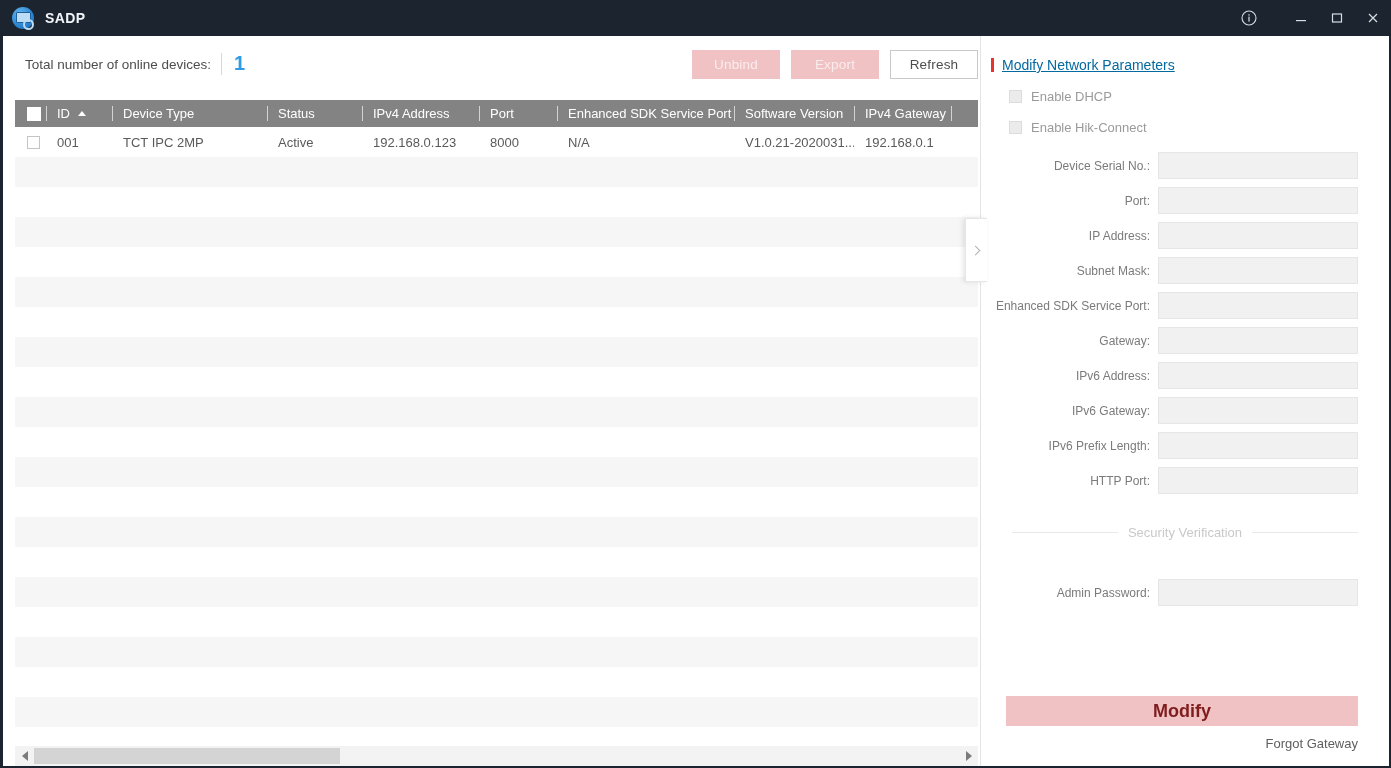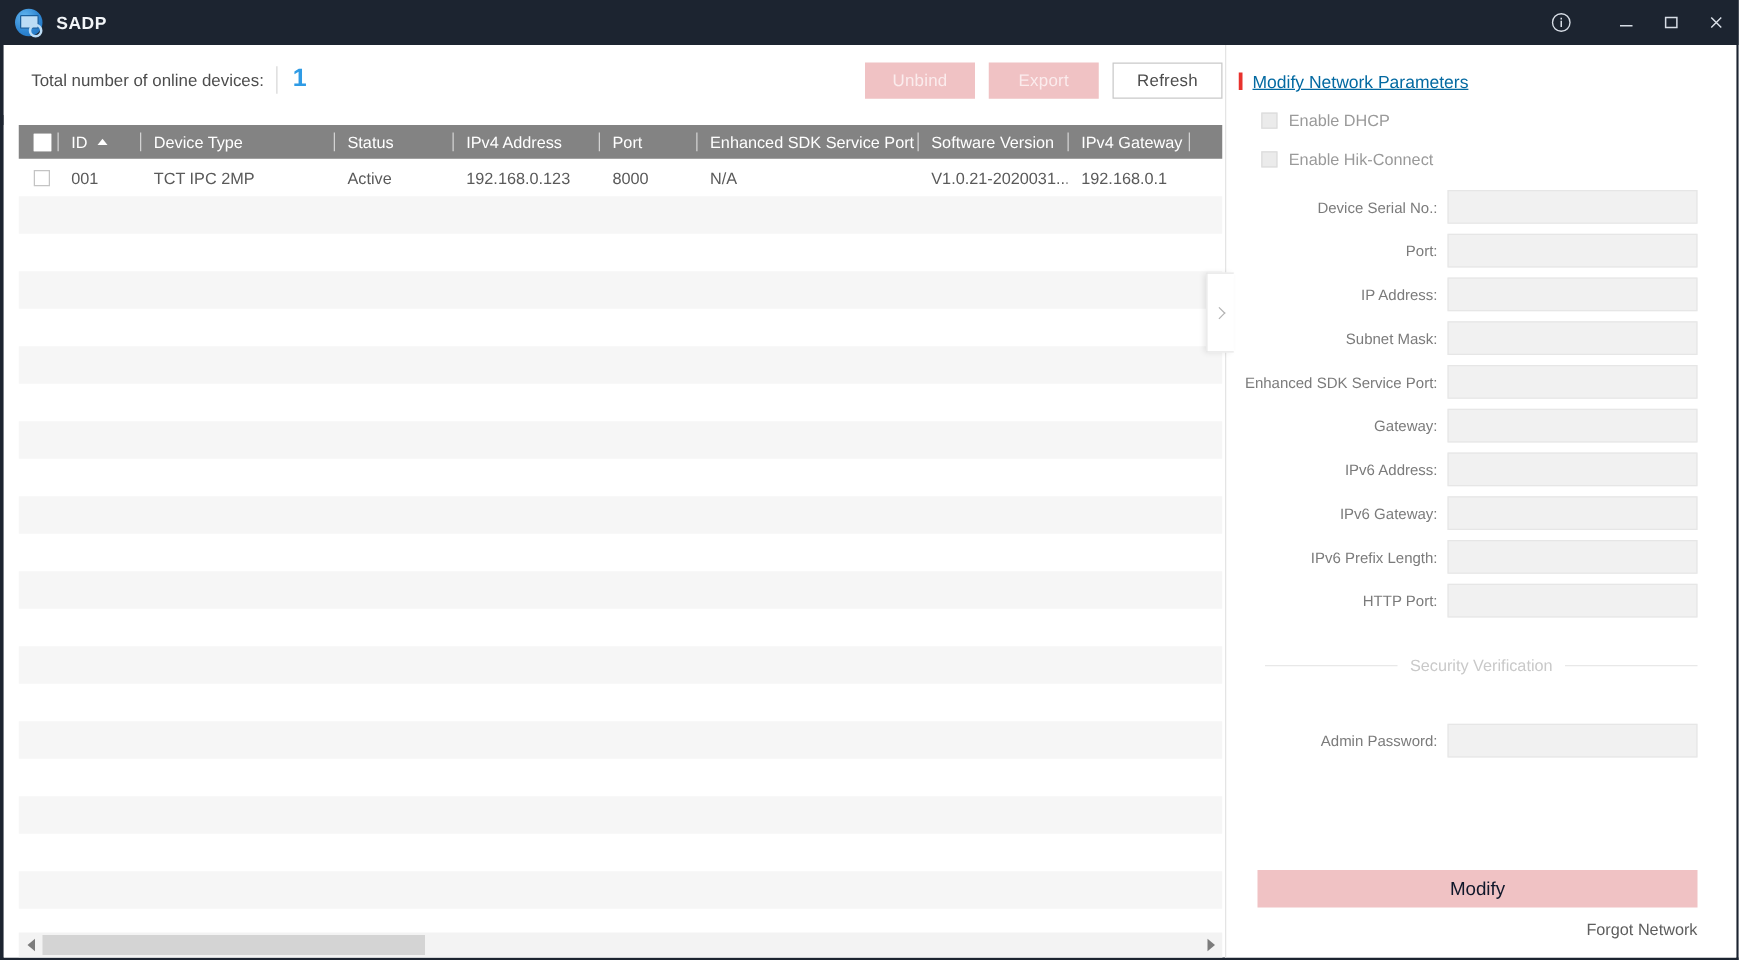--- a/index.html
+++ b/index.html
@@ -218,22 +218,22 @@
   .divider .line { flex: 1 1 auto; height: 1px; background: #e8e8e8; }
   .divider .dtext { padding: 0 10px; white-space: nowrap; }
 
   .pw-row { margin-top: 39px; }
   .pw-input {
     width: 200px; height: 27px; background: #f1f1f1; border: 1px solid #e6e6e6;
   }
 
   .modify-btn {
     position: absolute; left: 25px; right: 31px; top: 660px; height: 30px;
-    background: #f0c2c4; color: #0f172a; font-size: 15px;
-    display: flex; align-items: center; justify-content: center;
+    background: #f0c2c4; color: #7f1d1d; font-size: 18px;
+    display: flex; align-items: center; justify-content: center; font-weight: bold;
   }
   .forgot {
     position: absolute; right: 31px; top: 700px;
     font-size: 13px; color: #5e5e5e;
   }
 </style>
 </head>
 <body>
 
 <div id="app">
@@ -438,15 +438,15 @@
       <div class="dtext">Security Verification</div>
       <div class="line"></div>
     </div>
 
     <div class="frow pw-row">
       <div class="flabel">Admin Password:</div>
       <div class="pw-input"></div>
     </div>
 
     <div class="modify-btn">Modify</div>
-    <div class="forgot">Forgot Network</div>
+    <div class="forgot">Forgot Gateway</div>
   </div>
 </div>
 
 </body></html>

